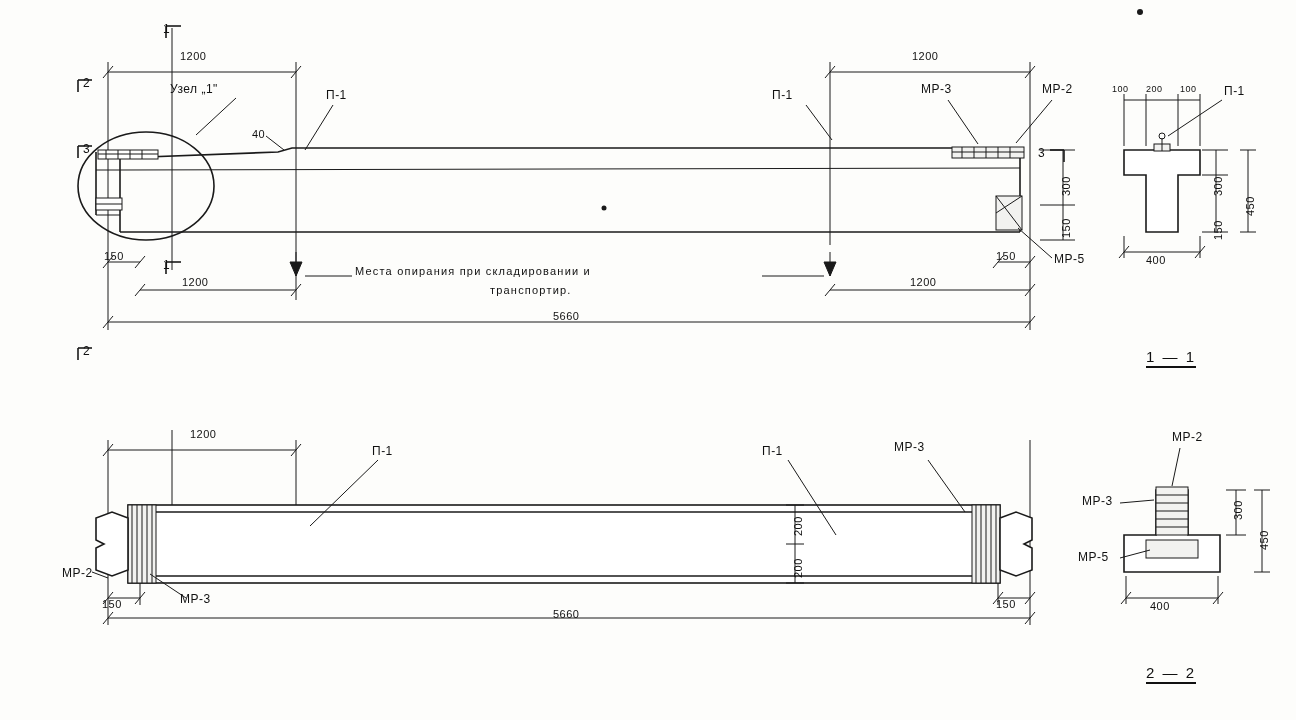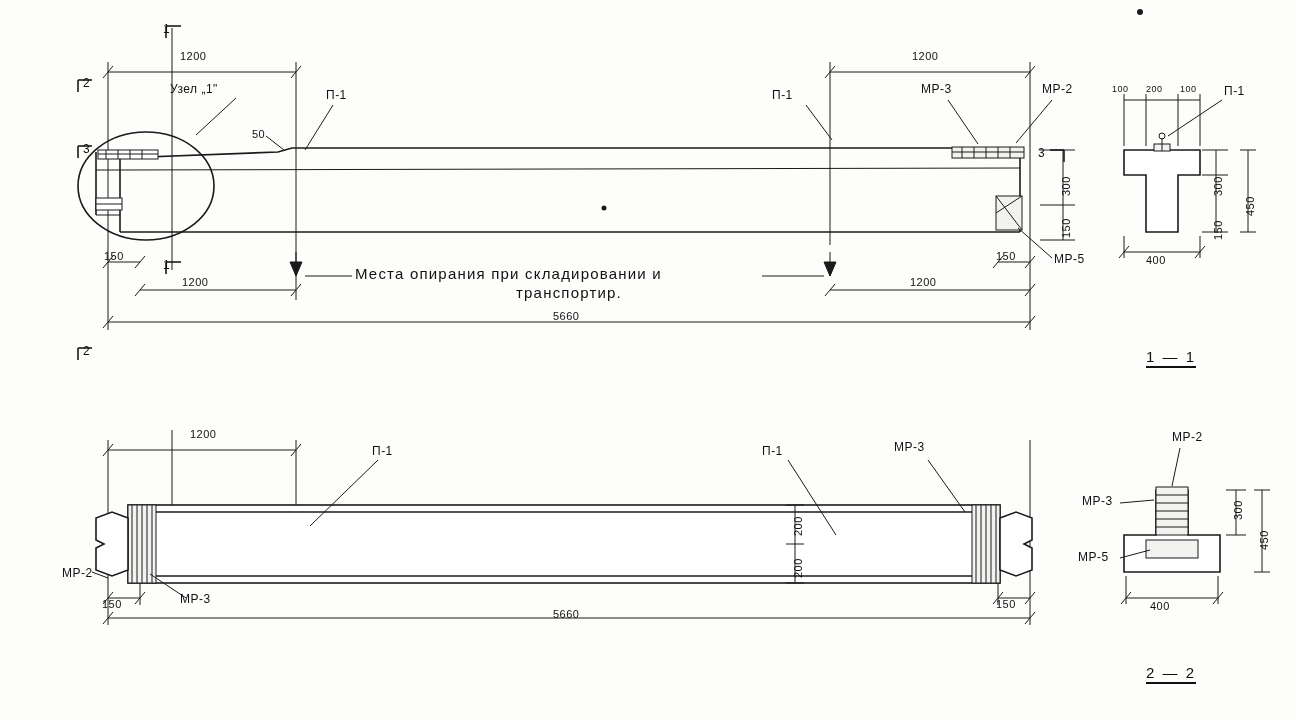--- a/index.html
+++ b/index.html
@@ -28,21 +28,21 @@
     font-size: 11px;
   }
   .mark {
     font-size: 12px;
   }
   .title {
     font-size: 15px;
     letter-spacing: 2px;
   }
   .note {
-    font-size: 15px;
+    font-size: 11px;
     letter-spacing: 1.2px;
   }
   .vert {
     transform: rotate(-90deg);
     transform-origin: left top;
   }
   svg {
     position: absolute;
     left: 0;
     top: 0;
@@ -330,33 +330,33 @@
   <div class="lbl mark" style="left:83px; top:344px;">2</div>
   <div class="lbl mark" style="left:1038px; top:146px;">3</div>
 
   <div class="lbl dim" style="left:180px; top:50px;">1200</div>
   <div class="lbl dim" style="left:912px; top:50px;">1200</div>
   <div class="lbl dim" style="left:182px; top:276px;">1200</div>
   <div class="lbl dim" style="left:910px; top:276px;">1200</div>
   <div class="lbl dim" style="left:553px; top:310px;">5660</div>
   <div class="lbl dim" style="left:104px; top:250px;">150</div>
   <div class="lbl dim" style="left:996px; top:250px;">150</div>
-  <div class="lbl dim" style="left:252px; top:128px;">50</div>
+  <div class="lbl dim" style="left:252px; top:128px;">40</div>
   <div class="lbl dim vert" style="left:1060px; top:196px;">300</div>
   <div class="lbl dim vert" style="left:1060px; top:238px;">150</div>
 
   <div class="lbl mark" style="left:170px; top:82px;">Узел „1"</div>
   <div class="lbl mark" style="left:326px; top:88px;">П-1</div>
   <div class="lbl mark" style="left:772px; top:88px;">П-1</div>
   <div class="lbl mark" style="left:921px; top:82px;">МР-3</div>
   <div class="lbl mark" style="left:1042px; top:82px;">МР-2</div>
   <div class="lbl mark" style="left:1054px; top:252px;">МР-5</div>
 
   <div class="lbl note" style="left:355px; top:265px;">Места опирания при складировании и</div>
-  <div class="lbl note" style="left:516px; top:284px;">транспортир.</div>
+  <div class="lbl note" style="left:490px; top:284px;">транспортир.</div>
 
   <div class="lbl dim" style="left:190px; top:428px;">1200</div>
   <div class="lbl dim" style="left:553px; top:608px;">5660</div>
   <div class="lbl dim" style="left:102px; top:598px;">150</div>
   <div class="lbl dim" style="left:996px; top:598px;">150</div>
   <div class="lbl dim vert" style="left:792px; top:536px;">200</div>
   <div class="lbl dim vert" style="left:792px; top:578px;">200</div>
 
   <div class="lbl mark" style="left:372px; top:444px;">П-1</div>
   <div class="lbl mark" style="left:762px; top:444px;">П-1</div>

